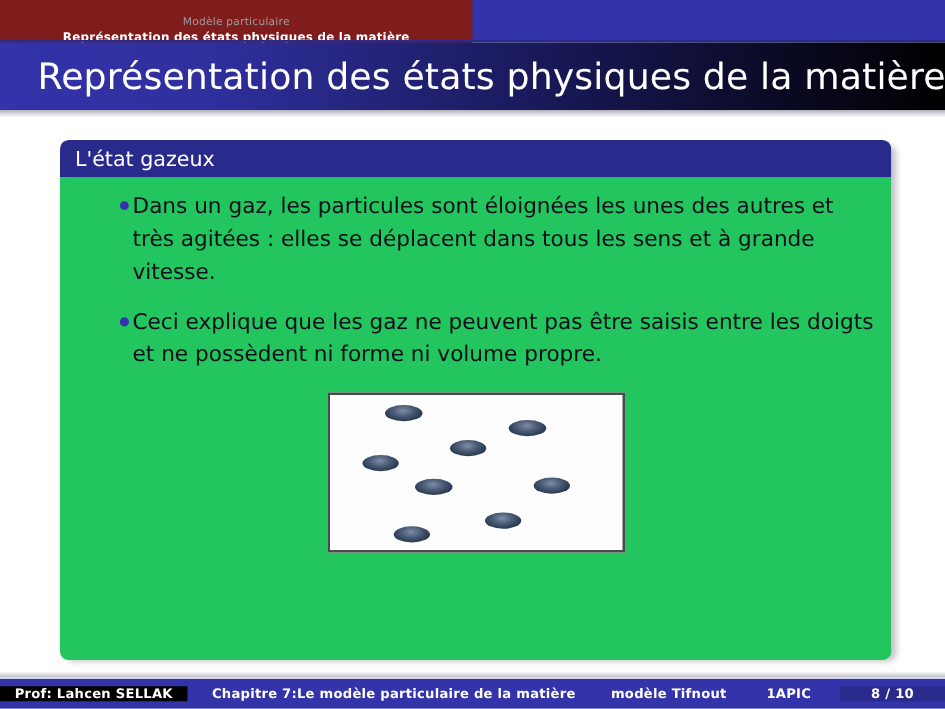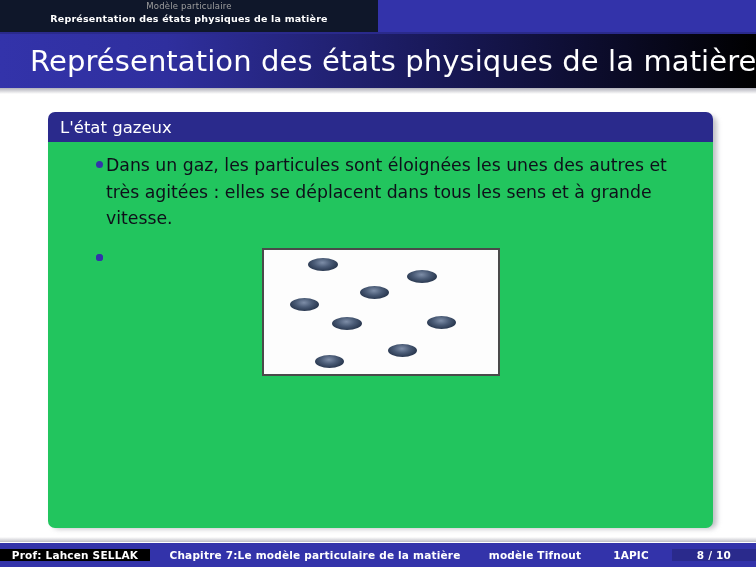--- a/index.html
+++ b/index.html
@@ -21,24 +21,25 @@
     left: 0; top: 0;
     width: 756px;
     height: 32px;
     background: #3333aa;
   }
   #headline-box {
     position: absolute;
     left: 0; top: 0;
     width: 378px;
     height: 48px;
-    background: #0f172a;
+    background: #7f1d1d;
     display: flex;
     flex-direction: column;
     align-items: center;
+    justify-content: center;
   }
   #headline-subtitle {
     color: #9e9e9e;
     font-size: 8.5px;
     line-height: 12px;
     letter-spacing: 0.2px;
     white-space: nowrap;
   }
   #headline-title {
     color: #ffffff;
@@ -231,20 +232,21 @@
       <ul class="itemize">
         <li>
           <span class="bullet-dot"></span>
           <span>Dans un gaz, les particules sont éloignées les unes des autres et très agitées : elles se déplacent dans tous les sens et à grande vitesse.</span>
         </li>
         <li>
           <span class="bullet-dot"></span>
         </li>
         <li>
           <span class="bullet-dot"></span>
+          <span>Ceci explique que les gaz ne peuvent pas être saisis entre les doigts et ne possèdent ni forme ni volume propre.</span>
         </li>
       </ul>
 
       <div id="figure-wrap">
         <div id="particle-box">
             <div class="particle" style="left: 44px; top: 8px; width: 30px; height: 13px;"></div>
             <div class="particle" style="left: 143px; top: 20px; width: 30px; height: 13px;"></div>
             <div class="particle" style="left: 96px; top: 36px; width: 29px; height: 13px;"></div>
             <div class="particle" style="left: 26px; top: 48px; width: 29px; height: 13px;"></div>
             <div class="particle" style="left: 68px; top: 67px; width: 30px; height: 13px;"></div>

